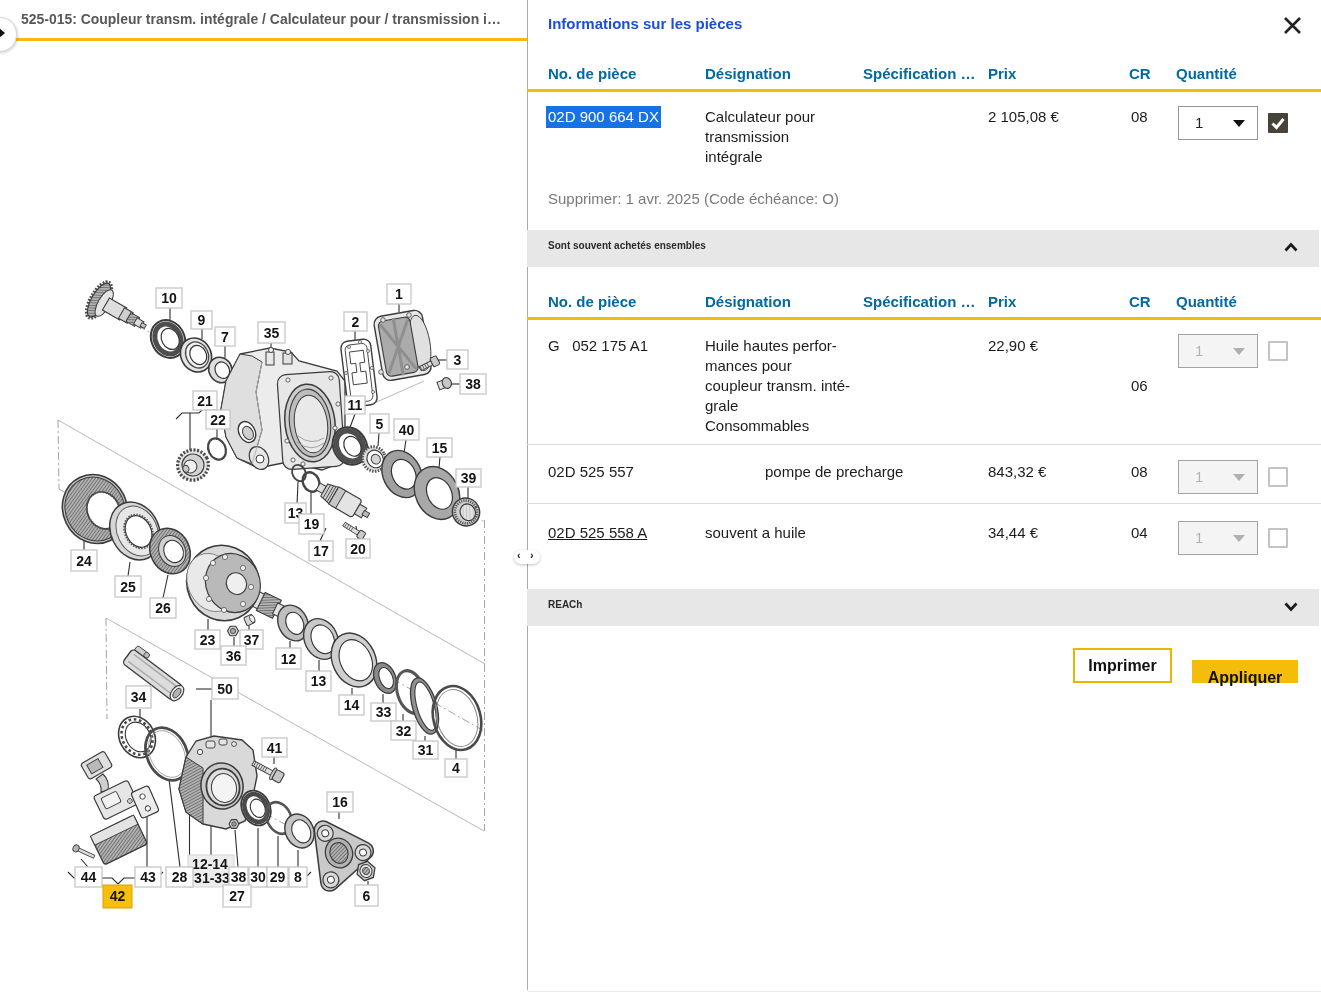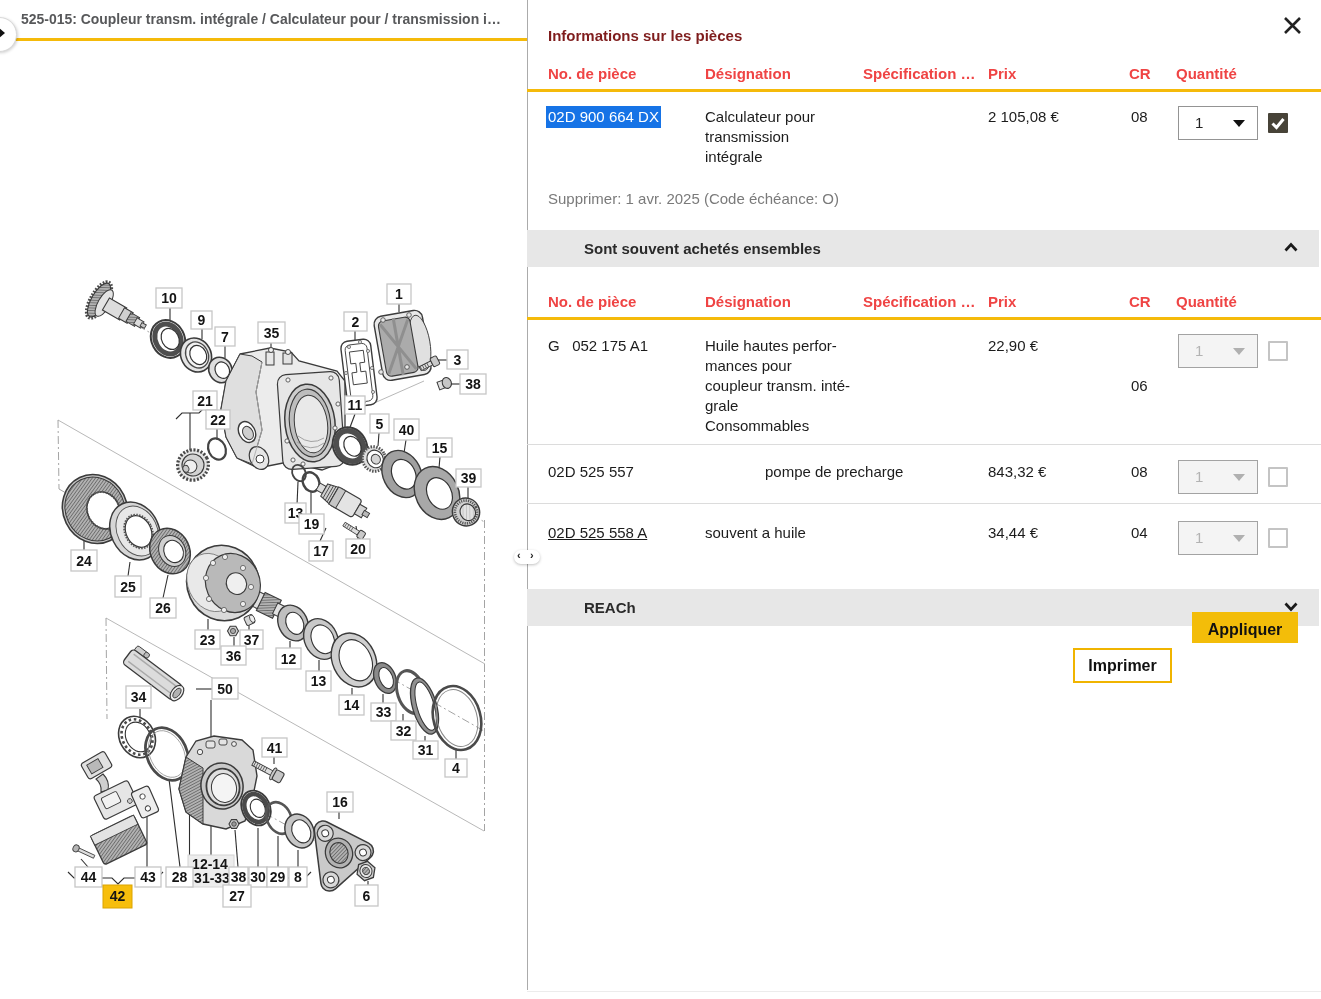--- a/index.html
+++ b/index.html
@@ -1,21 +1,21 @@
 <!DOCTYPE html>
 <html><head><meta charset="utf-8">
 <style>
 html,body{margin:0;padding:0;background:#fff;width:1321px;height:999px;overflow:hidden;}
 body{font-family:"Liberation Sans",sans-serif;position:relative;}
 .abs{position:absolute;}
 .b{font-weight:bold;}
-.hdr{position:absolute;font-weight:bold;font-size:15px;color:#ef4444;white-space:nowrap;}
+.hdr{position:absolute;font-weight:bold;font-size:15px;color:#0369a1;white-space:nowrap;}
 .cell{position:absolute;font-size:15px;color:#1c1c1c;white-space:nowrap;line-height:20px;}
 .bar{position:absolute;left:527px;width:792px;height:37px;background:#e7e7e7;}
-.bartxt{position:absolute;left:548px;font-weight:bold;font-size:15px;color:#2a2a2a;margin-left:36px;}
+.bartxt{position:absolute;left:548px;font-weight:bold;font-size:10px;color:#2a2a2a;}
 .sep{position:absolute;left:527px;width:794px;height:1px;background:#dcdcdc;}
 .dd{position:absolute;left:1178px;width:80px;height:34px;box-sizing:border-box;background:#fff;border:1.5px solid #949494;}
 .dd .v{position:absolute;left:16px;top:7px;font-size:15px;color:#222;}
 .dd .c{position:absolute;left:54px;top:13px;width:0;height:0;border-left:6px solid transparent;border-right:6px solid transparent;border-top:7px solid #111;}
 .dd.dis{background:#f4f4f4;border-color:#a3a3a3;}
 .dd.dis .v{color:#b3b3b3;}
 .dd.dis .c{border-top-color:#b0b0b0;}
 .cb{position:absolute;left:1268px;width:20px;height:20px;box-sizing:border-box;background:#fff;border:2px solid #c4c4c4;border-radius:1px;}
 .chev{position:absolute;left:1284px;width:14px;height:10px;}
 </style></head>
@@ -495,21 +495,21 @@
 <rect x="103" y="885" width="29" height="23" fill="#f7be0c" stroke="#dba400" stroke-width="1"></rect>
 <text class="lt" x="117.5" y="901">42</text>
 </svg>
 
 <div class="abs" style="left:527px;top:0;width:1px;height:990px;background:#ababab;"></div>
 
 <div class="abs" style="left:514px;top:550px;width:26px;height:14px;background:#fff;border-radius:7px;box-shadow:0 1px 3px rgba(0,0,0,0.25);"></div>
 <div class="abs" style="left:517px;top:549px;font-size:11px;color:#222;font-weight:bold;">‹</div>
 <div class="abs" style="left:530px;top:549px;font-size:11px;color:#222;font-weight:bold;">›</div>
 
-<div class="abs b" style="left:548px;top:15px;font-size:15px;color:#7f1d1d;margin-top:12px;">Informations sur les pièces</div>
+<div class="abs b" style="left:548px;top:15px;font-size:15px;color:#1d4ed8;">Informations sur les pièces</div>
 <svg class="abs" style="left:1283px;top:16px;" width="19" height="19" viewBox="0 0 19 19">
     <path d="M2 2 L17 17 M17 2 L2 17" stroke="#222" stroke-width="2.6"></path>
   </svg>
 
 <div class="hdr" style="left:548px;top:65px;">No. de pièce</div>
 <div class="hdr" style="left:705px;top:65px;">Désignation</div>
 <div class="hdr" style="left:863px;top:65px;">Spécification …</div>
 <div class="hdr" style="left:988px;top:65px;">Prix</div>
 <div class="hdr" style="left:1129px;top:65px;">CR</div>
 <div class="hdr" style="left:1176px;top:65px;">Quantité</div>
@@ -575,14 +575,14 @@
   </div>
 <div class="cb" style="top:528px;"></div>
 
 <div class="bar" style="top:589px;"></div>
 <div class="bartxt" style="top:599px;">REACh</div>
 <svg class="chev" style="top:602px;" viewBox="0 0 14 10">
     <path d="M1.5 1.5 L7 7.5 L12.5 1.5" stroke="#1a1a1a" stroke-width="2.7" fill="none"></path>
   </svg>
 
 <div class="abs b" style="left:1073px;top:648px;width:99px;height:35px;box-sizing:border-box;border:2px solid #f0b400;background:#fff;font-size:16px;color:#111;text-align:center;line-height:31px;">Imprimer</div>
-<div class="abs b" style="left:1192px;top:612px;width:106px;height:31px;box-sizing:border-box;background:#f3bd09;font-size:16px;color:#111;text-align:center;line-height:35px;">Appliquer</div>
+<div class="abs b" style="left:1192px;top:660px;width:106px;height:23px;box-sizing:border-box;background:#f3bd09;font-size:16px;color:#111;text-align:center;line-height:35px;">Appliquer</div>
 <div class="abs" style="left:527px;top:991px;width:794px;height:1px;background:#ececec;"></div>
 
 </body></html>

